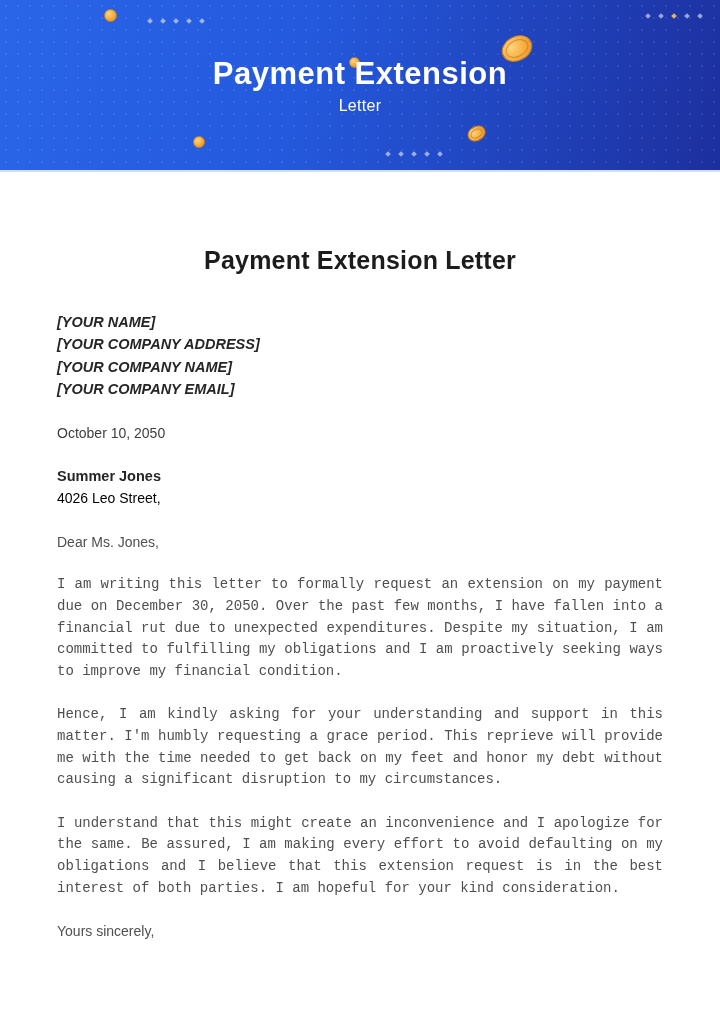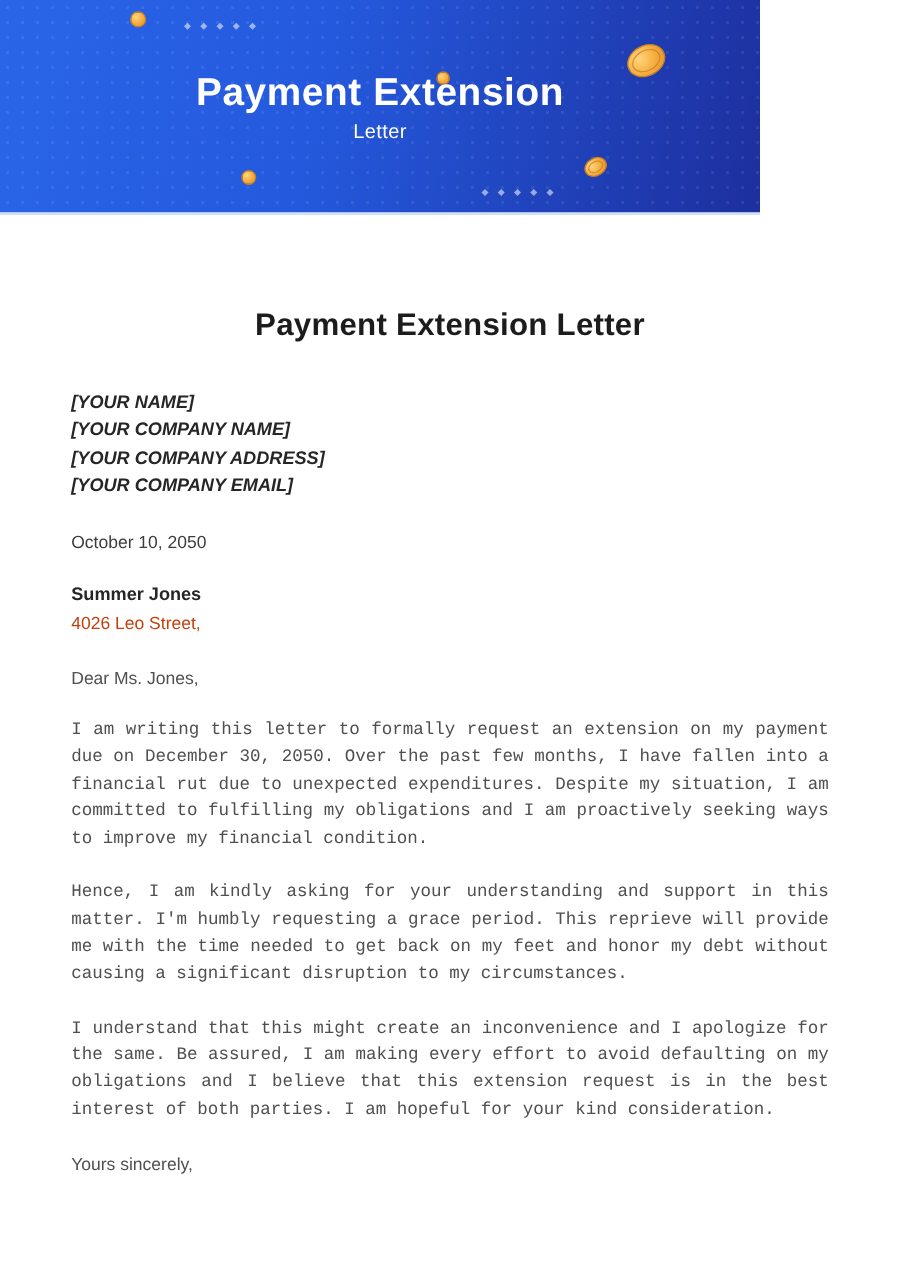--- a/index.html
+++ b/index.html
@@ -5,21 +5,21 @@
   * { margin: 0; padding: 0; box-sizing: border-box; }
   html, body { width: 720px; background: #ffffff; }
   body {
     font-family: "Liberation Sans", "DejaVu Sans", sans-serif;
     width: 720px; height: 1019px; overflow: hidden; position: relative;
   }
 
   
   .banner {
     position: relative;
-    width: 608px; height: 172px;
+    width: 720px; height: 172px;
     background: linear-gradient(103deg, #2a65e8 0%, #2459dd 42%, #1d2f9e 100%);
     overflow: hidden;
     border-bottom: 2px solid #cfe0f8;
   }
   .banner::before {
     content: "";
     position: absolute; inset: 0;
     background-image: radial-gradient(rgba(255,255,255,0.08) 1.4px, transparent 1.5px);
     background-size: 12px 12px;
     pointer-events: none;
@@ -81,21 +81,21 @@
   .doc-title {
     text-align: center;
     font-size: 25px; font-weight: 700; color: #1c1c1c;
     letter-spacing: 0.2px;
     margin-bottom: 36px;
   }
   .block { margin-bottom: 21px; font-size: 14px; line-height: 22.4px; }
   .sender-line { font-weight: 700; color: #262626; font-size: 14.5px; font-style: italic; }
   .date-line { color: #3d3d3d; }
   .recipient-name { font-weight: 700; color: #262626; font-size: 14.5px; }
-  .addr-line { color: #c2410c; }
+  .addr-line { color: #000000; }
   .salutation { color: #4f4f4f; }
   .para {
     margin-bottom: 21.5px;
     font-size: 14px; line-height: 21.7px; color: #4f4f4f;
     text-align: justify;
     font-family: Liberation Mono, monospace;
   }
   .para:last-of-type { margin-bottom: 21.5px; }
   .closing { color: #4f4f4f; font-size: 14px; line-height: 21.7px; }
 </style>
@@ -136,22 +136,22 @@
     <div class="banner-subtitle">Letter</div>
   </div>
 </header>
 
 <main class="doc">
 
   <h1 class="doc-title">Payment Extension Letter</h1>
 
   <div class="block">
     <div class="sender-line">[YOUR NAME]</div>
+    <div class="sender-line">[YOUR COMPANY ADDRESS]</div>
     <div class="sender-line">[YOUR COMPANY NAME]</div>
-    <div class="sender-line">[YOUR COMPANY ADDRESS]</div>
     <div class="sender-line">[YOUR COMPANY EMAIL]</div>
   </div>
 
   <div class="block date-line">October 10, 2050</div>
 
   <div class="block">
     <div class="recipient-name">Summer Jones</div>
     <div class="addr-line">4026 Leo Street,</div>
   </div>
 

